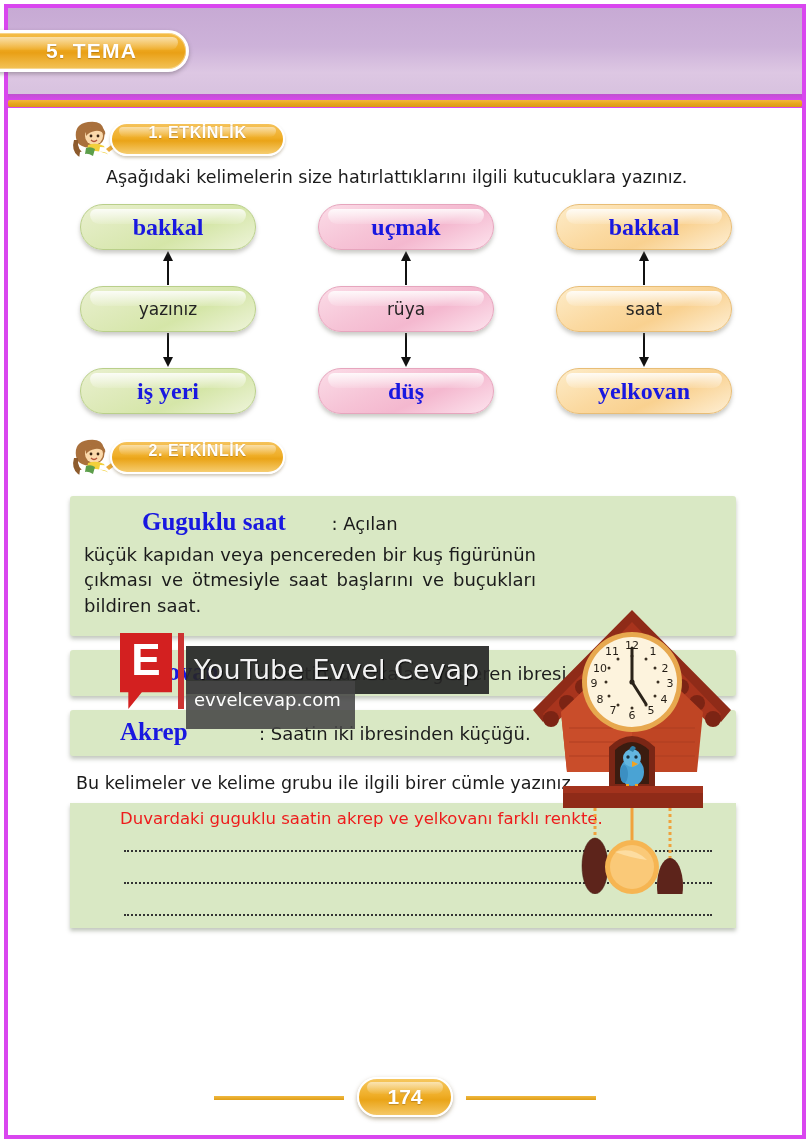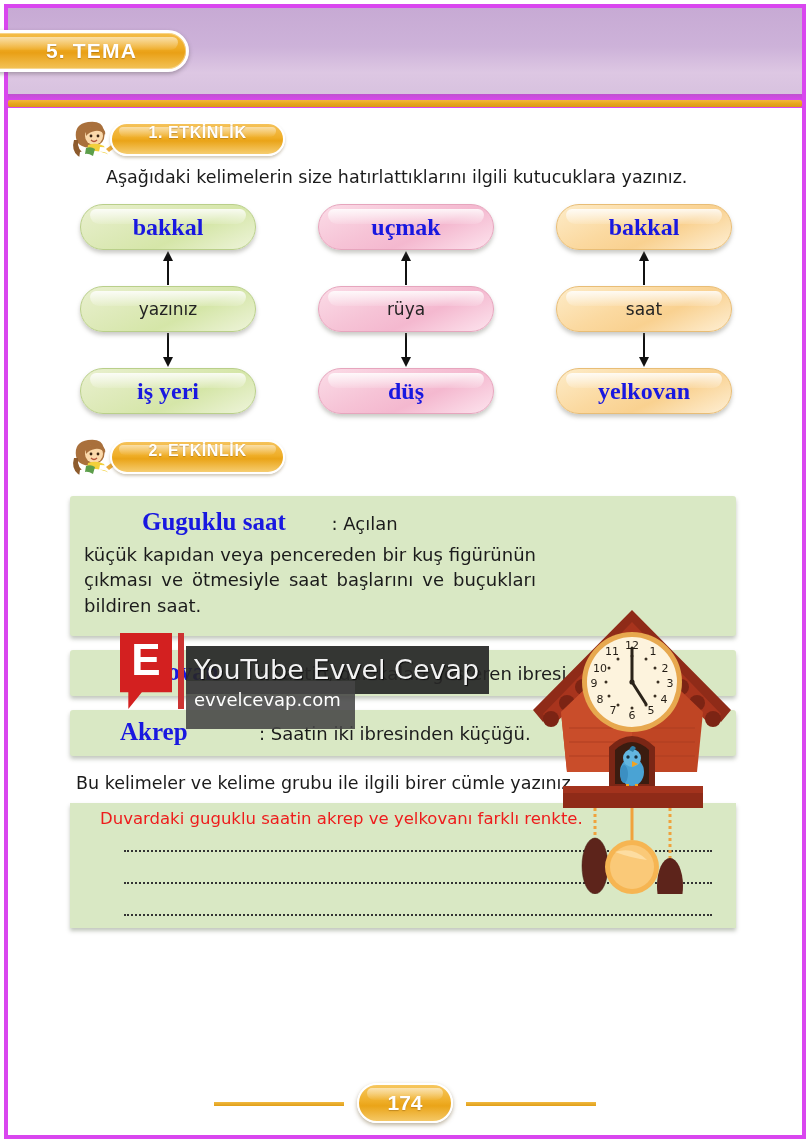--- a/index.html
+++ b/index.html
@@ -230,30 +230,30 @@
     position: relative;
     margin: 6px 66px 0 62px;
     background:#d9e8c4;
     box-shadow: 0 3px 4px rgba(120,130,110,0.45);
     padding: 6px 18px 12px 30px;
     min-height: 96px;
   }
   .answer-text {
     color:#ee1c1c; font-size:16.5px;
     font-family:"DejaVu Sans", sans-serif;
-    margin-left: 0; margin-bottom: 2px;
+    margin-left: 20px; margin-bottom: 2px;
   }
   .dotline {
     height: 22px;
     border-bottom: 2.5px dotted #333333;
     margin: 0 6px 10px 24px;
   }
 
   
-  .footer { position:absolute; left:0; right:0; bottom:16px; height:40px; }
+  .footer { position:absolute; left:0; right:0; bottom:22px; height:40px; }
   .foot-line-l, .foot-line-r {
     position:absolute; top:19px; height:4px;
     background: linear-gradient(180deg,#f0b940,#e09f18);
   }
   .foot-line-l { left: 210px; width: 130px; }
   .foot-line-r { right: 210px; width: 130px; }
   .page-num {
     position:absolute; left:50%; transform:translateX(-50%);
     top:0; width:96px; height:40px; border-radius:20px;
     background: linear-gradient(180deg,#f6c75e 0%, #efae28 45%, #eaa418 58%, #f5c866 100%);

